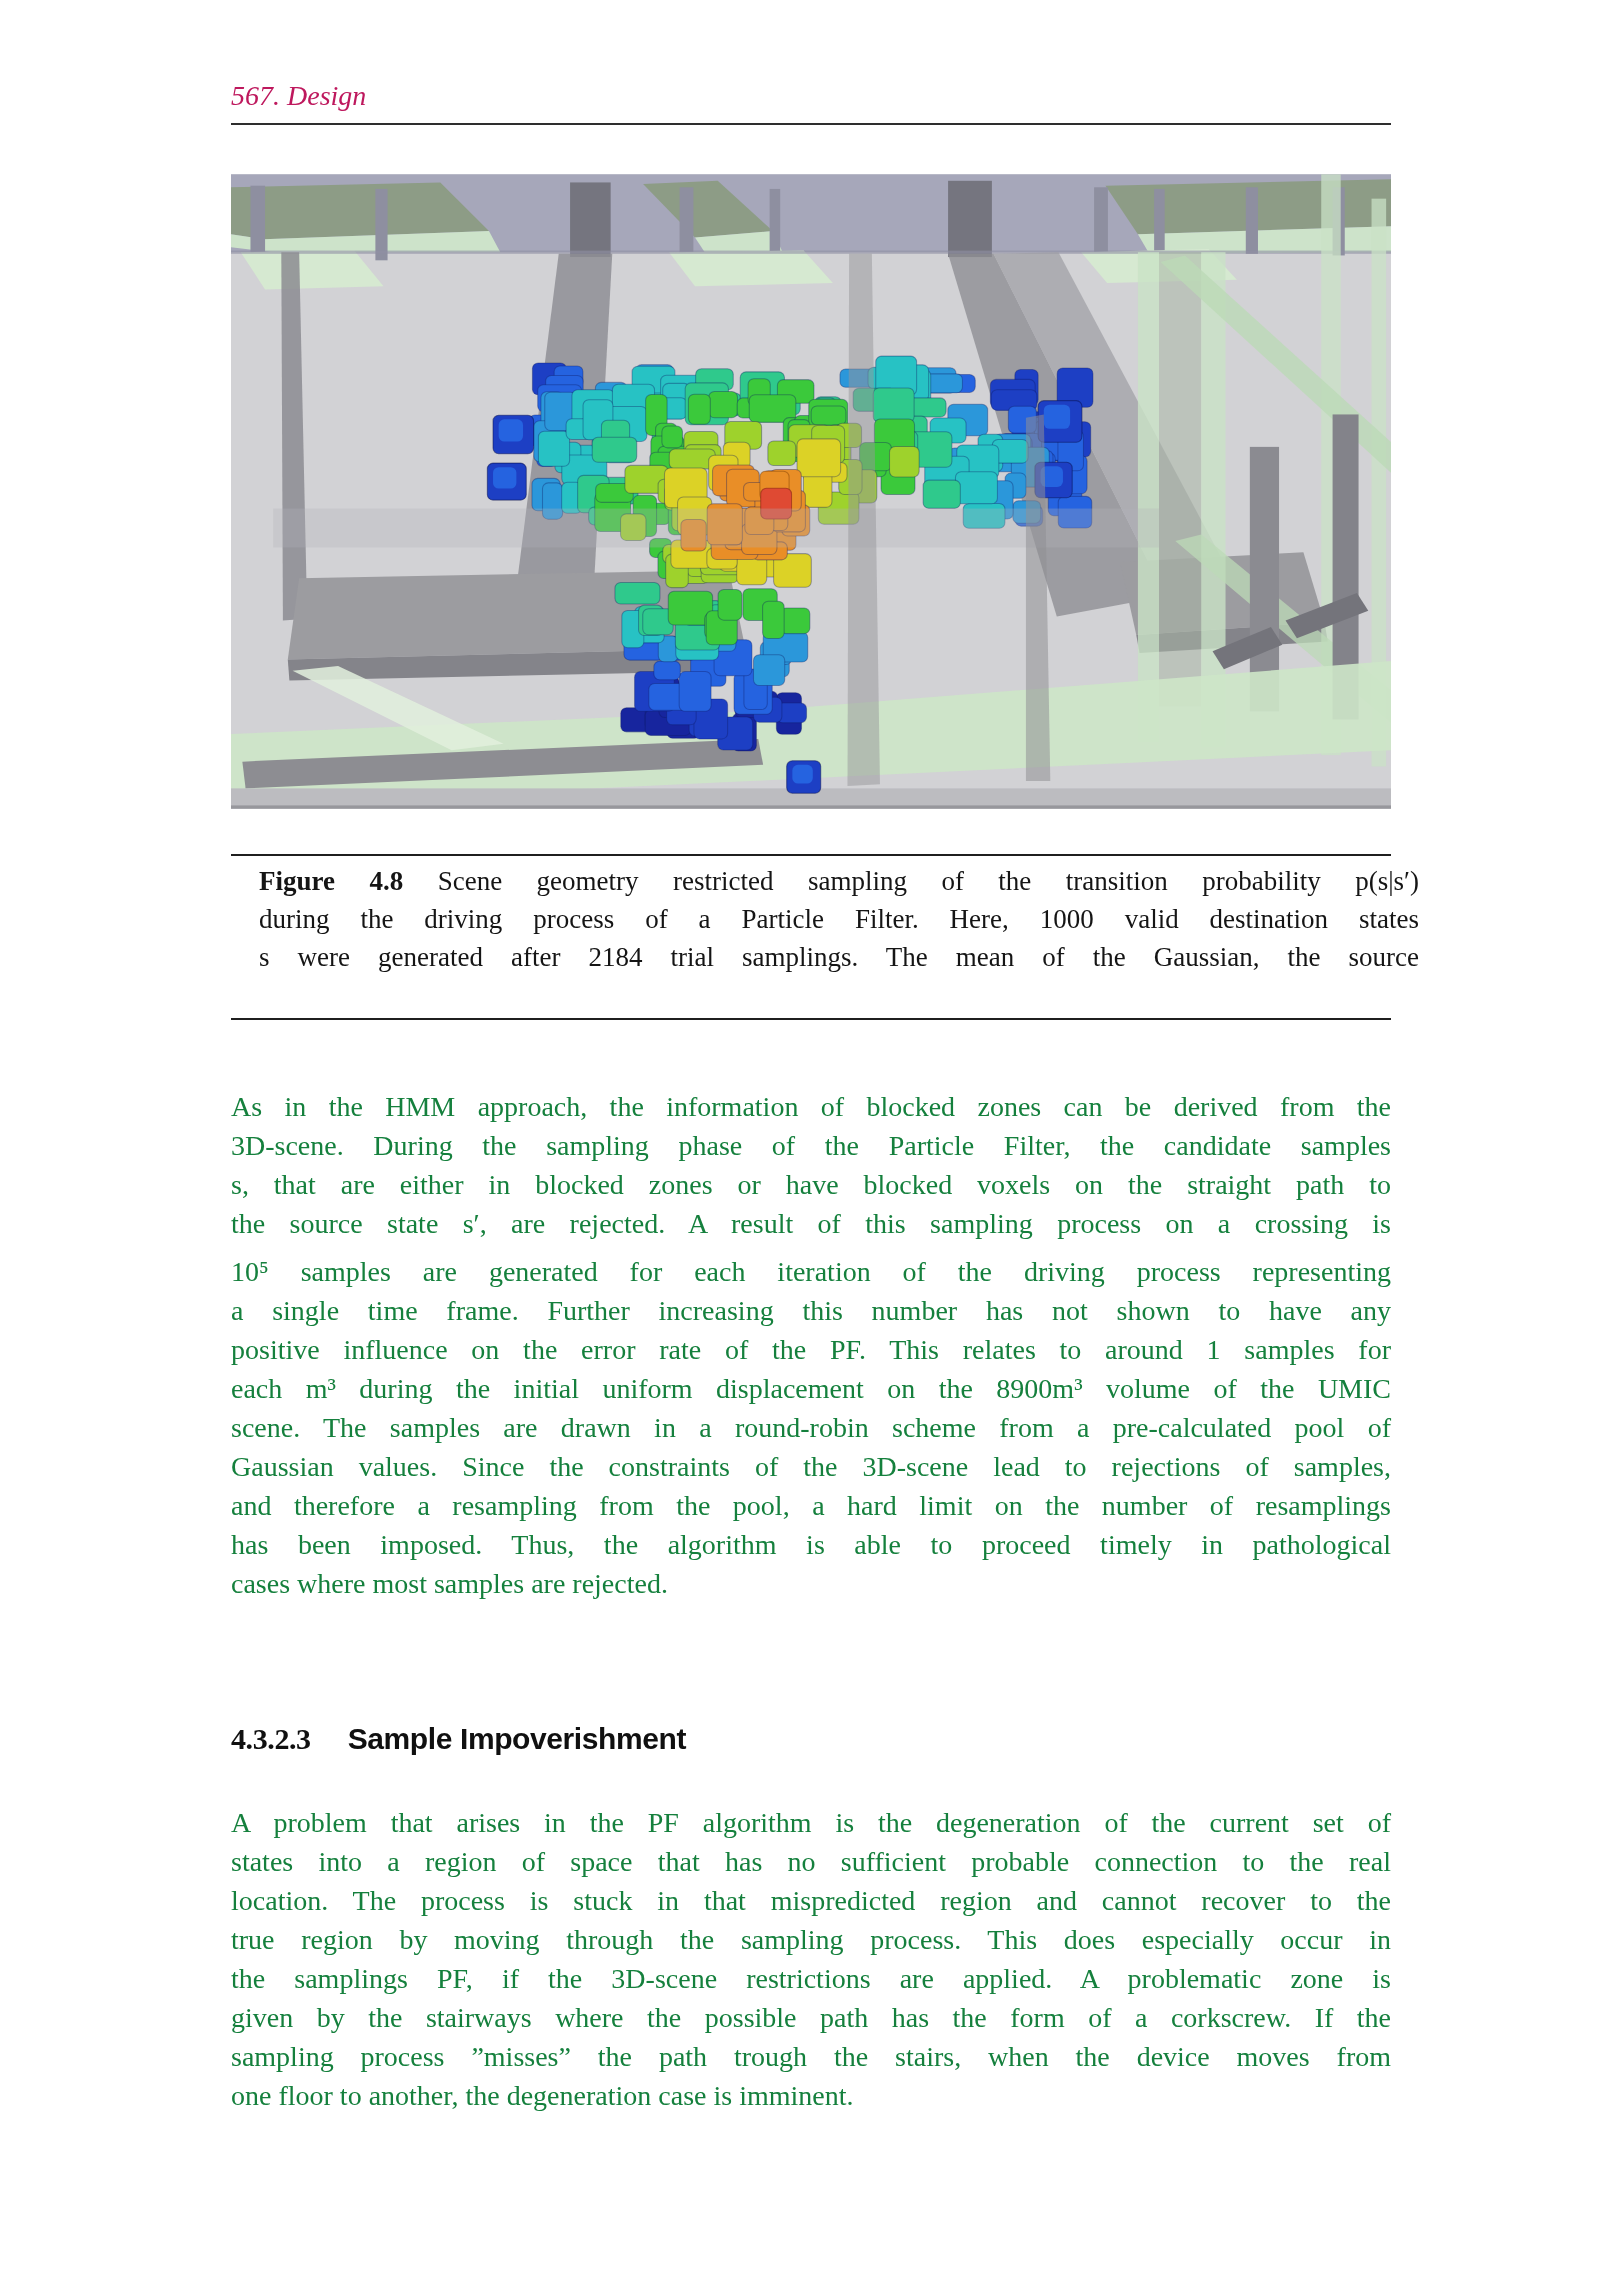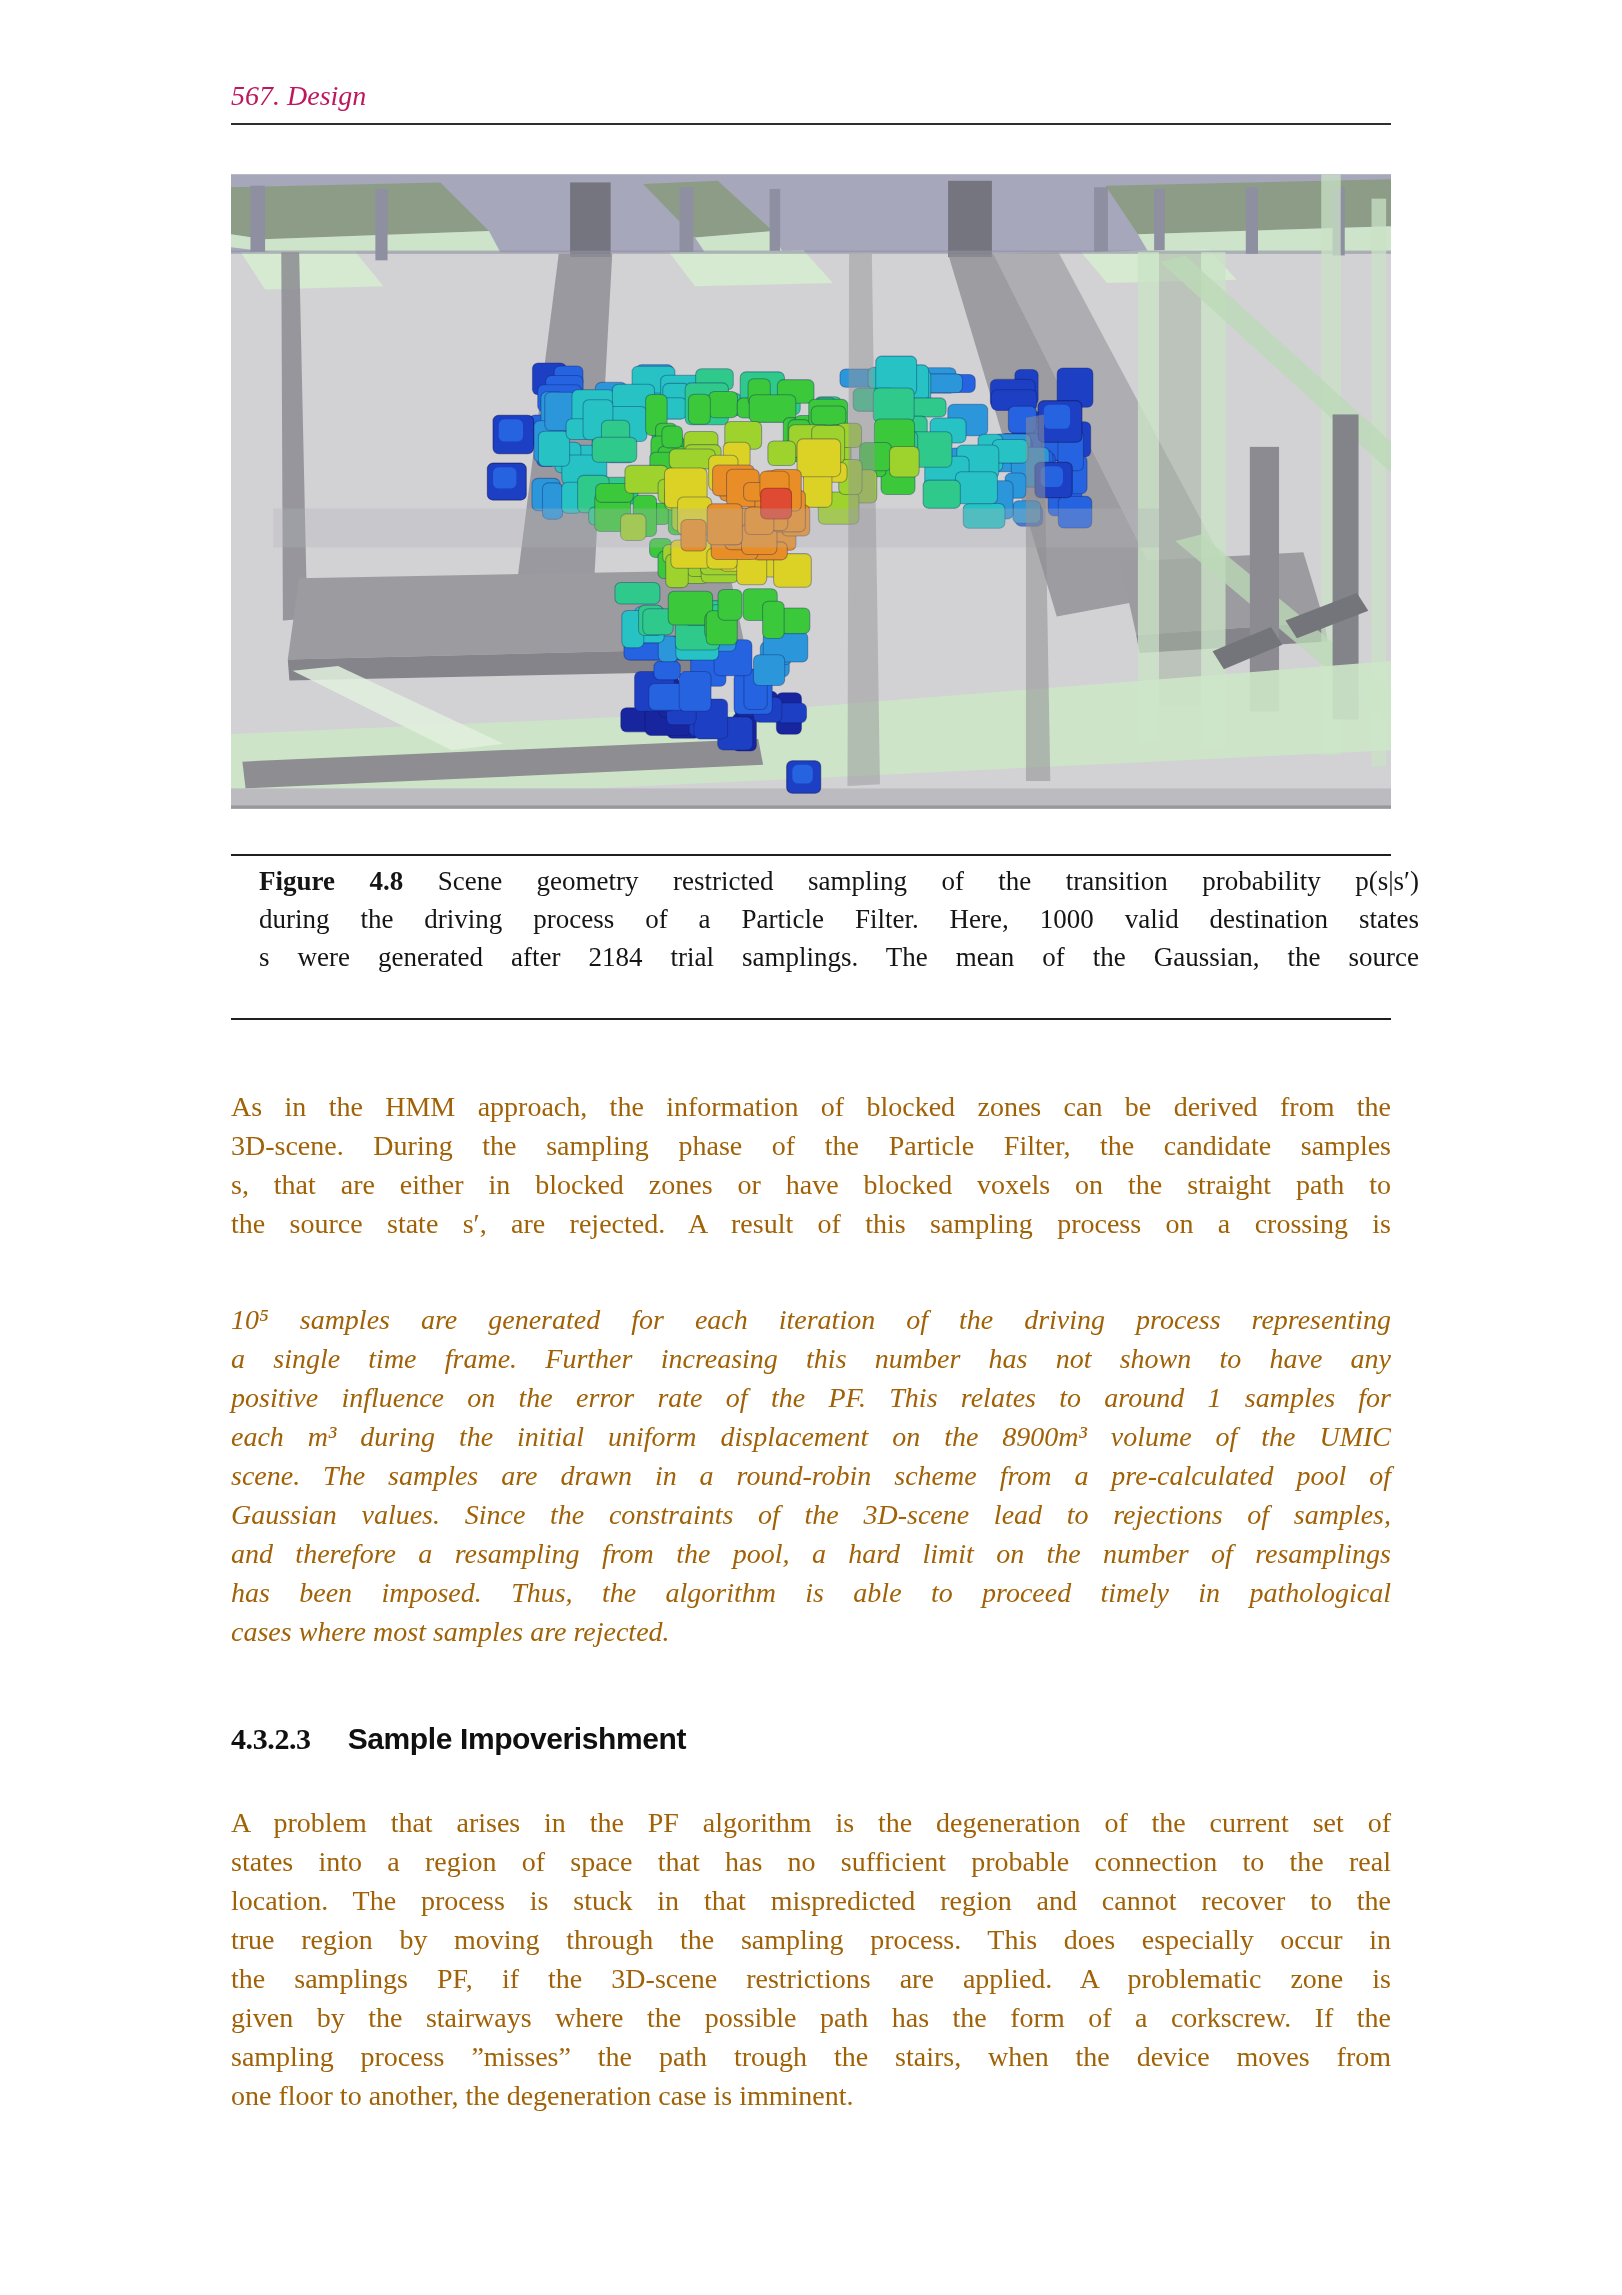--- a/index.html
+++ b/index.html
@@ -18,22 +18,22 @@
 
   
   .caprule{position:absolute;left:231px;width:1160px;height:2.4px;background:#1f1f1f;}
   .caprule.r1{top:854px;} .caprule.r2{top:1018px;}
   .caption{position:absolute;left:231px;top:862px;width:1160px;
            font:27px/38px "Liberation Serif","DejaVu Serif",serif;color:#151515;margin-left:28px;}
   .caption b{font-weight:bold;}
 
   
   .para{position:absolute;left:231px;width:1160px;
-        font:28px/39px "Liberation Serif","DejaVu Serif",serif;color:#a16207;}
-  .p1{top:1087px;} .p2{top:1300px;font-style:italic;} .p3{top:1803px;}
+        font:28px/39px "Liberation Serif","DejaVu Serif",serif;color:#15803d;}
+  .p1{top:1087px;} .p2{top:1252px;} .p3{top:1803px;}
   .jl{text-align:justify;text-align-last:justify;}
   .jl-last{text-align:left;text-align-last:left;}
 
   
   .secheading{position:absolute;left:231px;top:1719px;width:1160px;
               font:bold 30px/39px "Liberation Sans","DejaVu Sans",sans-serif;color:#101010;
               letter-spacing:-0.4px;}
   .secheading .num{margin-right:37px;font-family:Liberation Serif, serif;}
 </style>
 </head>

